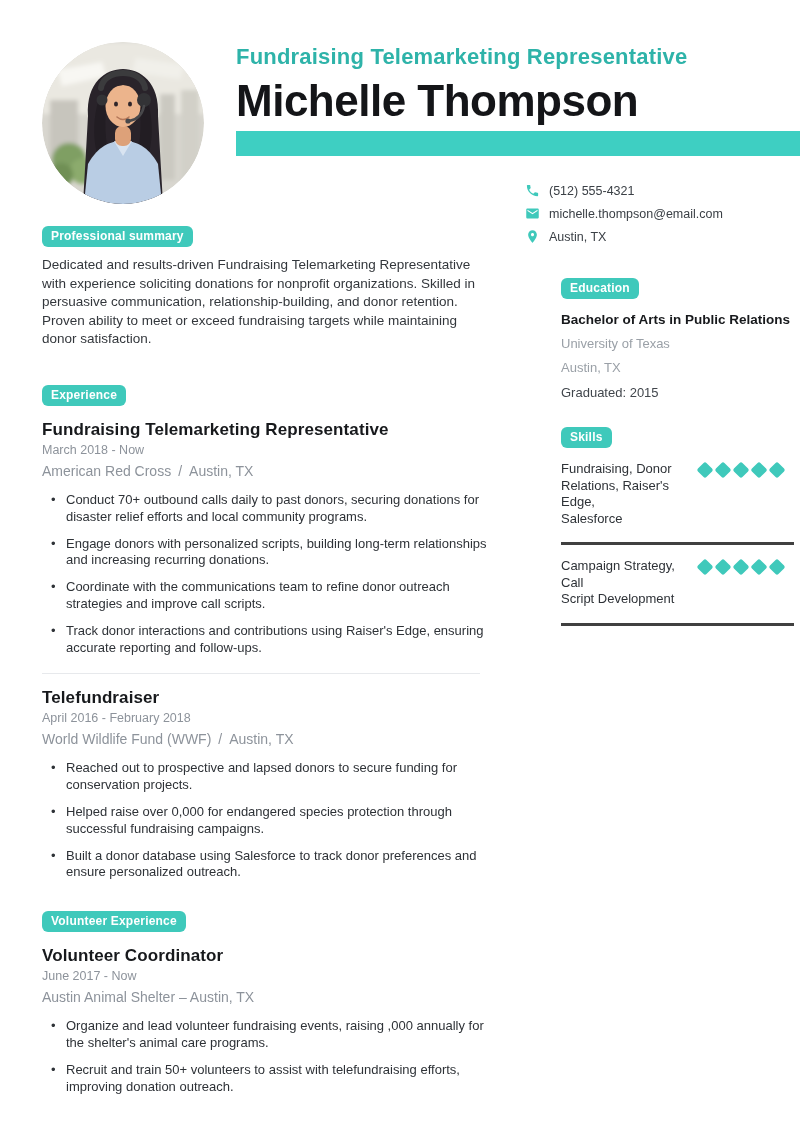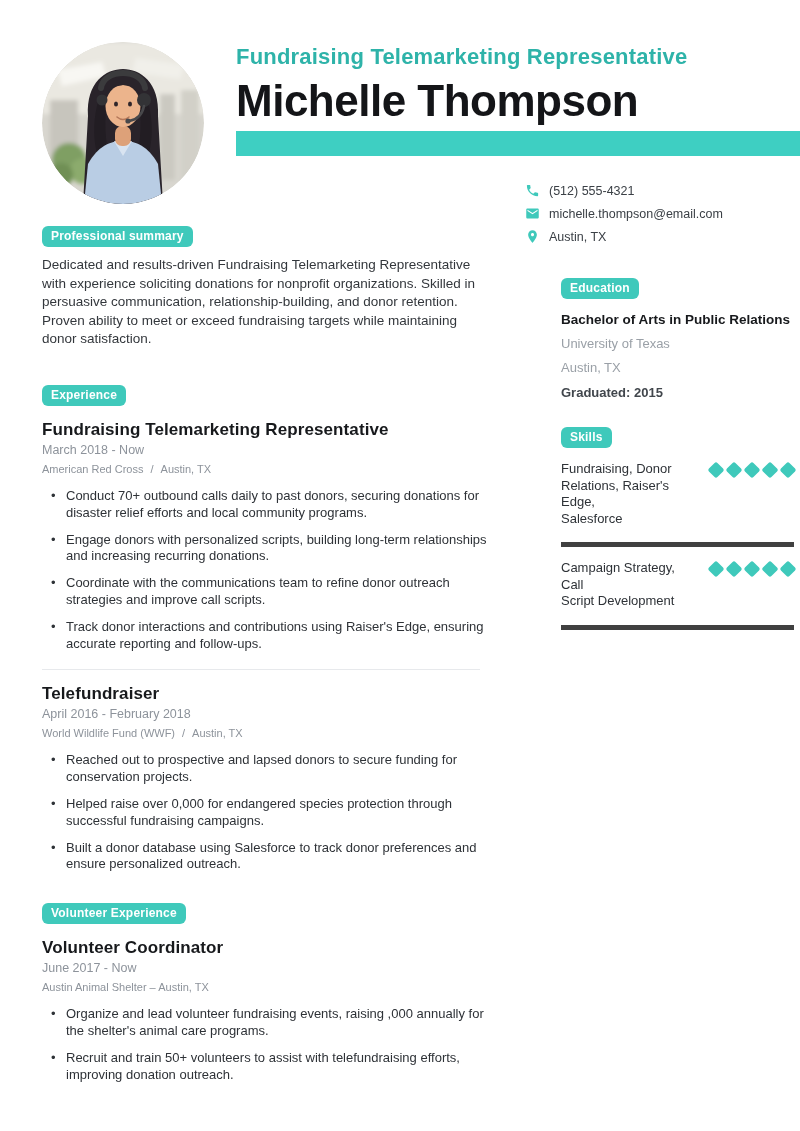--- a/index.html
+++ b/index.html
@@ -26,35 +26,35 @@
   .contact-text{font-size:12.5px;color:#3b4046;}
   
   .badge{display:inline-block;background:var(--accent);color:#ffffff;font-size:12px;font-weight:bold;
          padding:3px 9px 4px;border-radius:6px;letter-spacing:0.2px;}
   
   .left-col{position:absolute;left:42px;top:226px;width:455px;}
   .summary-text{font-size:13.5px;line-height:18.6px;color:#33373c;margin:9px 0 0;width:452px;}
   .section-gap{margin-top:36px;}
   .job-heading{font-size:17px;font-weight:bold;color:var(--heading);margin:14px 0 0;letter-spacing:0.1px;}
   .job-dates{font-size:12.5px;color:var(--muted);margin-top:3px;}
-  .job-company{font-size:11px;color:var(--muted);margin-top:6px;}
+  .job-company{font-size:14px;color:var(--muted);margin-top:6px;}
   .job-company .sep{margin:0 7px;}
   ul.bullets{list-style:none;margin:13px 0 0;padding:0;}
   ul.bullets li{position:relative;padding-left:24px;font-size:13px;line-height:16.8px;color:#2e3237;margin-bottom:10px;}
   ul.bullets li::before{content:"\2022";position:absolute;left:9px;top:0;color:#2e3237;}
   .divider{border:none;border-top:1px solid #e7e9ec;margin:17px 0 8px;width:438px;}
   .vol-gap{margin-top:30px;}
   
   .right-col{position:absolute;left:525px;top:278px;width:233px;margin-left:36px;}
   .edu-degree{font-size:13.5px;font-weight:bold;color:var(--heading);margin-top:13px;}
   .edu-line{font-size:13px;color:#9aa0a7;margin-top:9px;}
-  .edu-grad{font-size:13px;color:#41464c;margin-top:10px;font-weight:bold;}
+  .edu-grad{font-size:13px;color:#41464c;margin-top:10px;}
   .skills-gap{margin-top:27px;}
-  .skill-row{display:flex;justify-content:space-between;align-items:flex-start;
-             padding:13px 0 15px;border-bottom:5px solid #404040;}
+  .skill-row{display:flex;align-items:flex-start;
+             padding:13px 0 15px;border-bottom:3px solid #404040;}
   .skill-name{font-size:13px;line-height:16.5px;color:#2e3237;white-space:pre-line;width:138px;}
   .skill-rating{display:flex;gap:6px;margin-top:3px;}
   .diamond{width:12px;height:12px;background:var(--accent);transform:rotate(45deg);border-radius:2px;}
 </style>
 </head>
 <body>
 
 <div class="photo-wrap">
   <svg viewBox="0 0 162 162" width="162" height="162">
     <defs>

